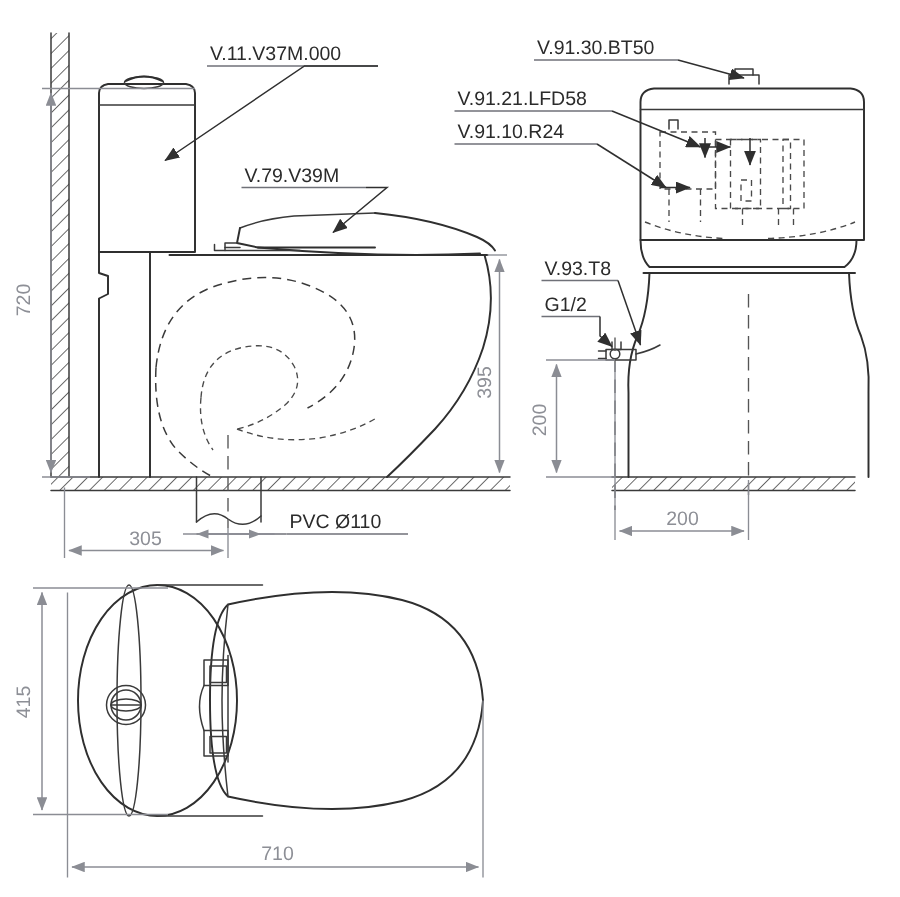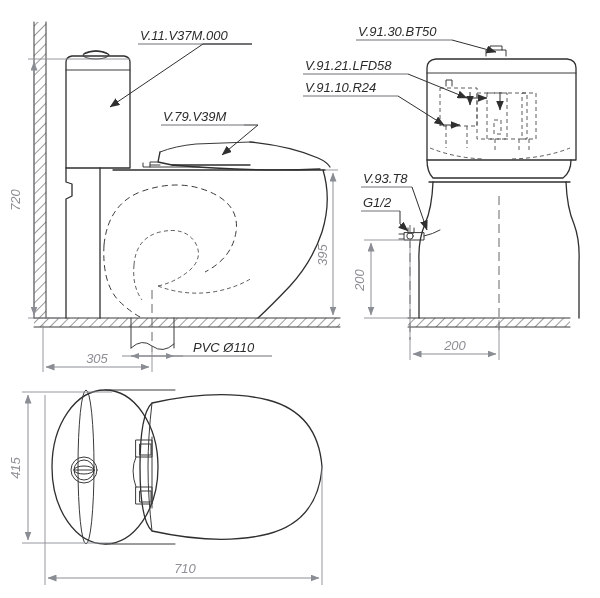--- a/index.html
+++ b/index.html
@@ -12,21 +12,20 @@
     height: 598px;
     position: relative;
     font-family: "Liberation Sans", sans-serif;
     overflow: hidden;
   }
   #drawing-root {
     position: absolute;
     top: 0; left: 0;
     width: 488px;
     height: 598px;
-    font-style: italic;
   }
   svg.sheet {
     display: block;
     width: 600px;
     height: 598px;
   }
   .part-label {
     font-family: "Liberation Sans", sans-serif;
     font-size: 13px;
     fill: #2b2b2b;

